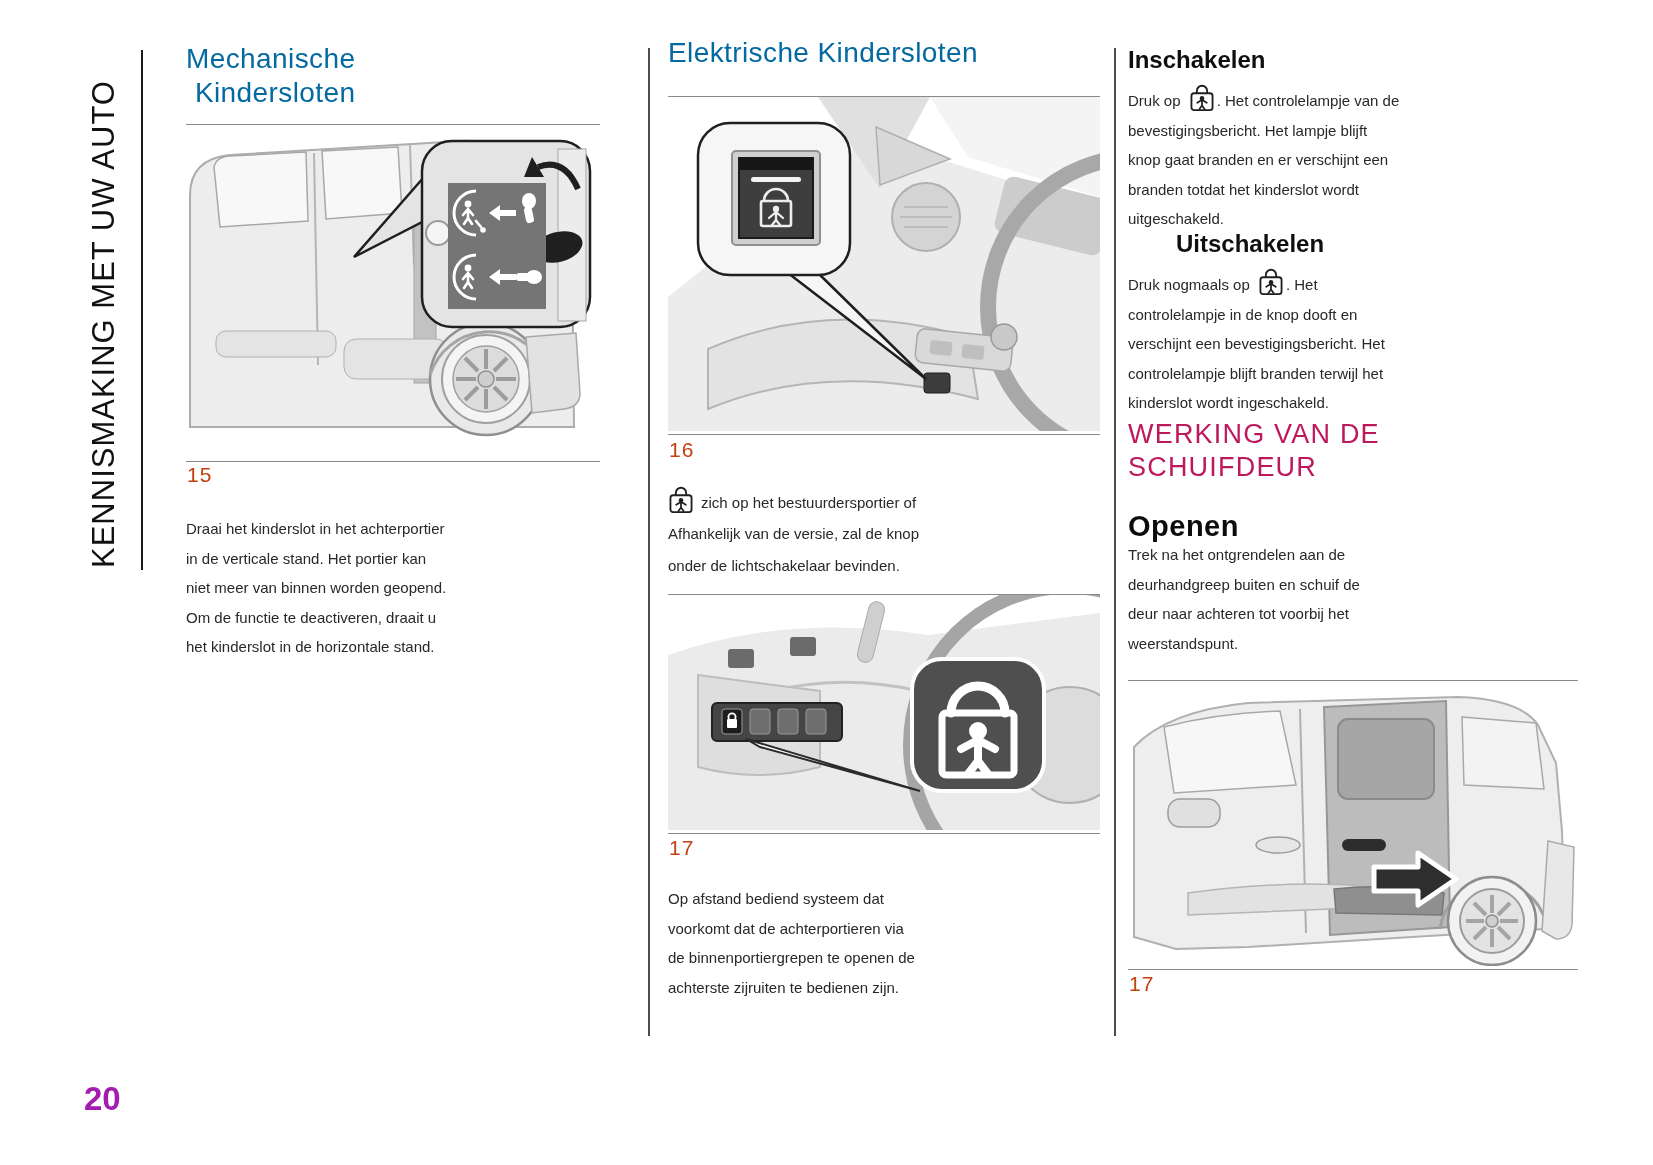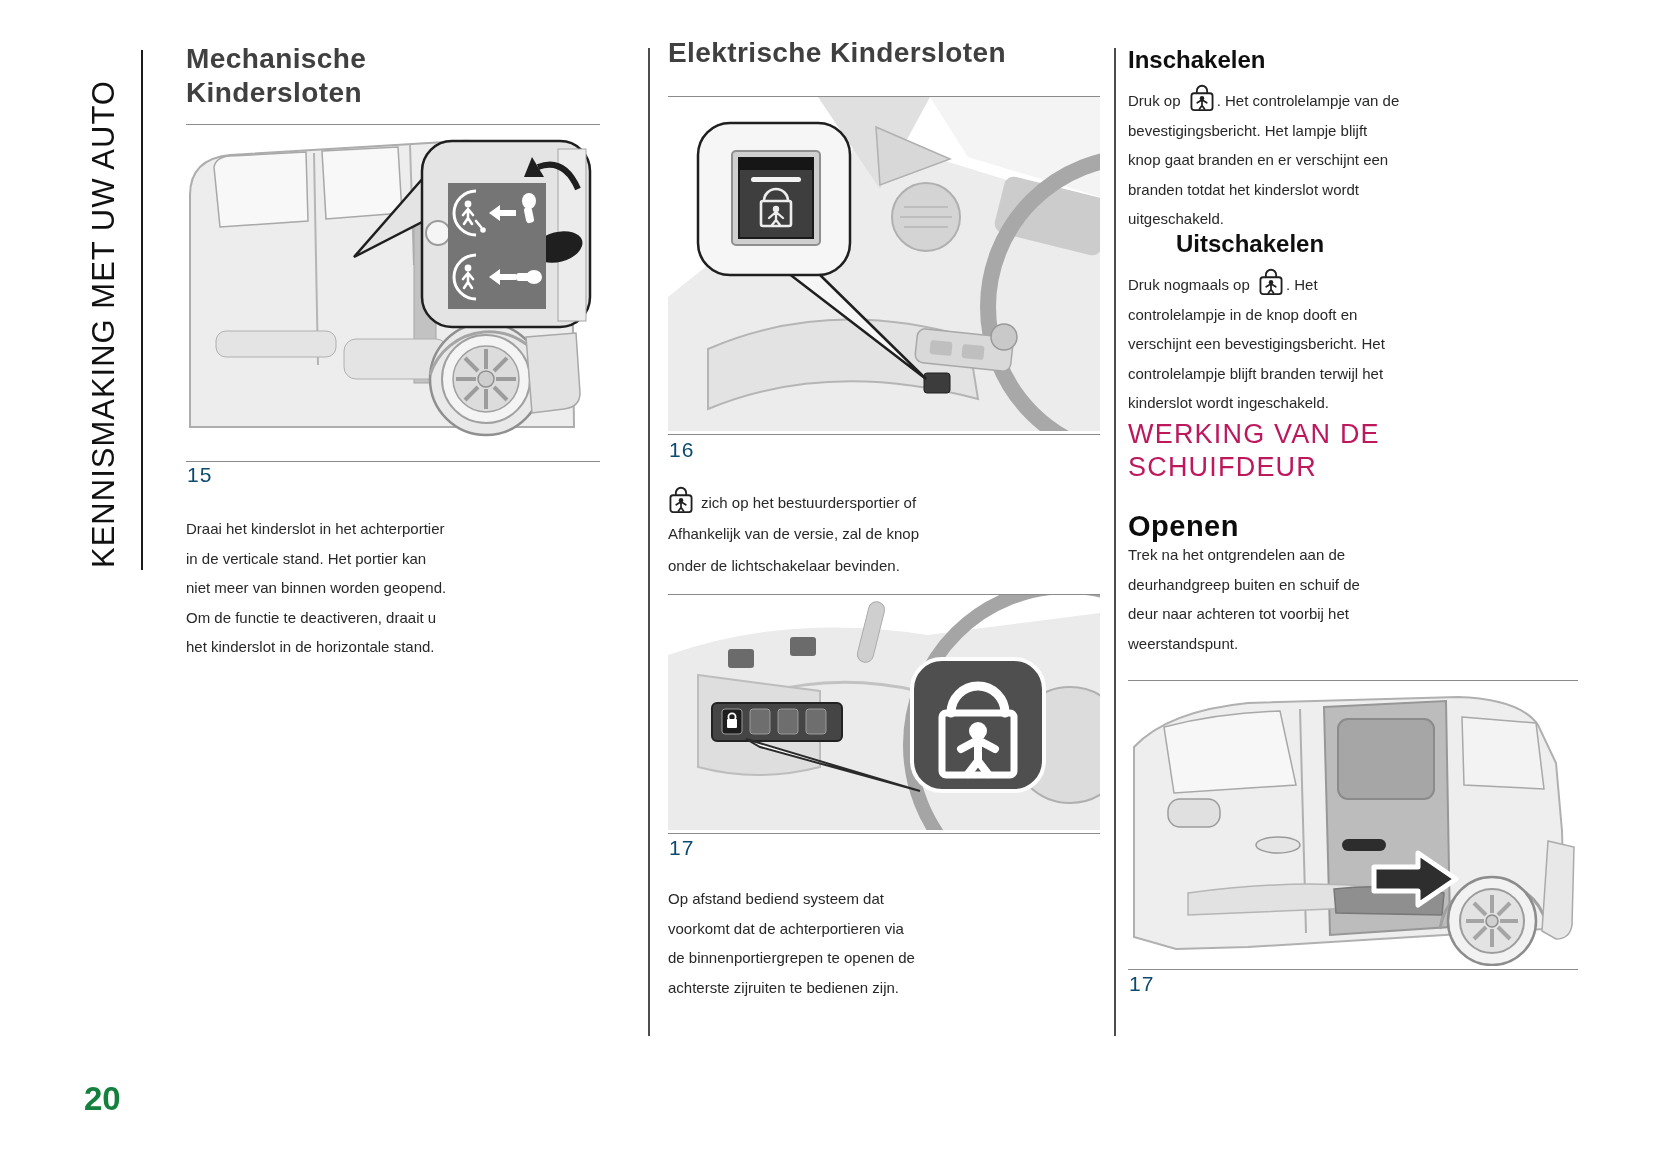--- a/index.html
+++ b/index.html
@@ -6,31 +6,31 @@
   body{
     width:1653px;height:1165px;position:relative;background:#ffffff;
     font-family:"Liberation Sans",sans-serif;color:#262626;overflow:hidden;
   }
   .vdivider{position:absolute;width:2px;background:#4d4d4d;}
   .sidebar-rule{position:absolute;width:2px;background:#1a1a1a;}
   .sidebar-title{
     position:absolute;writing-mode:vertical-rl;transform:rotate(180deg);
     font-size:31px;letter-spacing:1px;color:#111;white-space:nowrap;
   }
-  .head-main{position:absolute;font-size:28px;font-weight:bold;letter-spacing:.4px;color:#404040;line-height:34px;white-space:nowrap;}
+  .head-main{position:absolute;font-size:28px;font-weight:normal;letter-spacing:.4px;color:#0369a1;line-height:34px;white-space:nowrap;text-align:right;}
   .head-sub{position:absolute;font-size:24px;font-weight:bold;color:#0f0f0f;white-space:nowrap;}
   .head-caps{position:absolute;font-size:27px;font-weight:normal;letter-spacing:1.2px;color:#be185d;line-height:33px;white-space:nowrap;}
   .head-open{position:absolute;font-size:29px;font-weight:bold;letter-spacing:.5px;color:#0c0c0c;white-space:nowrap;margin-top:16px;}
   .para{position:absolute;}
   .body-line{font-size:15px;line-height:29.6px;white-space:nowrap;color:#282828;}
   .body-line.tall{line-height:31.4px;}
   .fig{position:absolute;border-top:1.5px solid #8a8a8a;border-bottom:1.5px solid #8a8a8a;overflow:hidden;background:#fff;}
   .fig svg{display:block;}
-  .fig-num{position:absolute;font-size:21px;color:#0c4a6e;letter-spacing:1px;}
-  .page-number{position:absolute;font-size:33px;font-weight:bold;color:#15803d;}
+  .fig-num{position:absolute;font-size:21px;color:#c2410c;letter-spacing:1px;}
+  .page-number{position:absolute;font-size:33px;font-weight:bold;color:#a21caf;}
   .cl-icon{width:26px;height:28px;vertical-align:-6px;}
 </style>
 </head>
 <body>
 
 <div class="sidebar-title" style="left:86px;top:44px;height:524px;">KENNISMAKING MET UW AUTO</div>
 <div class="sidebar-rule" style="left:141px;top:50px;height:520px;"></div>
 
 <div class="vdivider" style="left:648px;top:48px;height:988px;"></div>
 <div class="vdivider" style="left:1114px;top:48px;height:988px;"></div>

